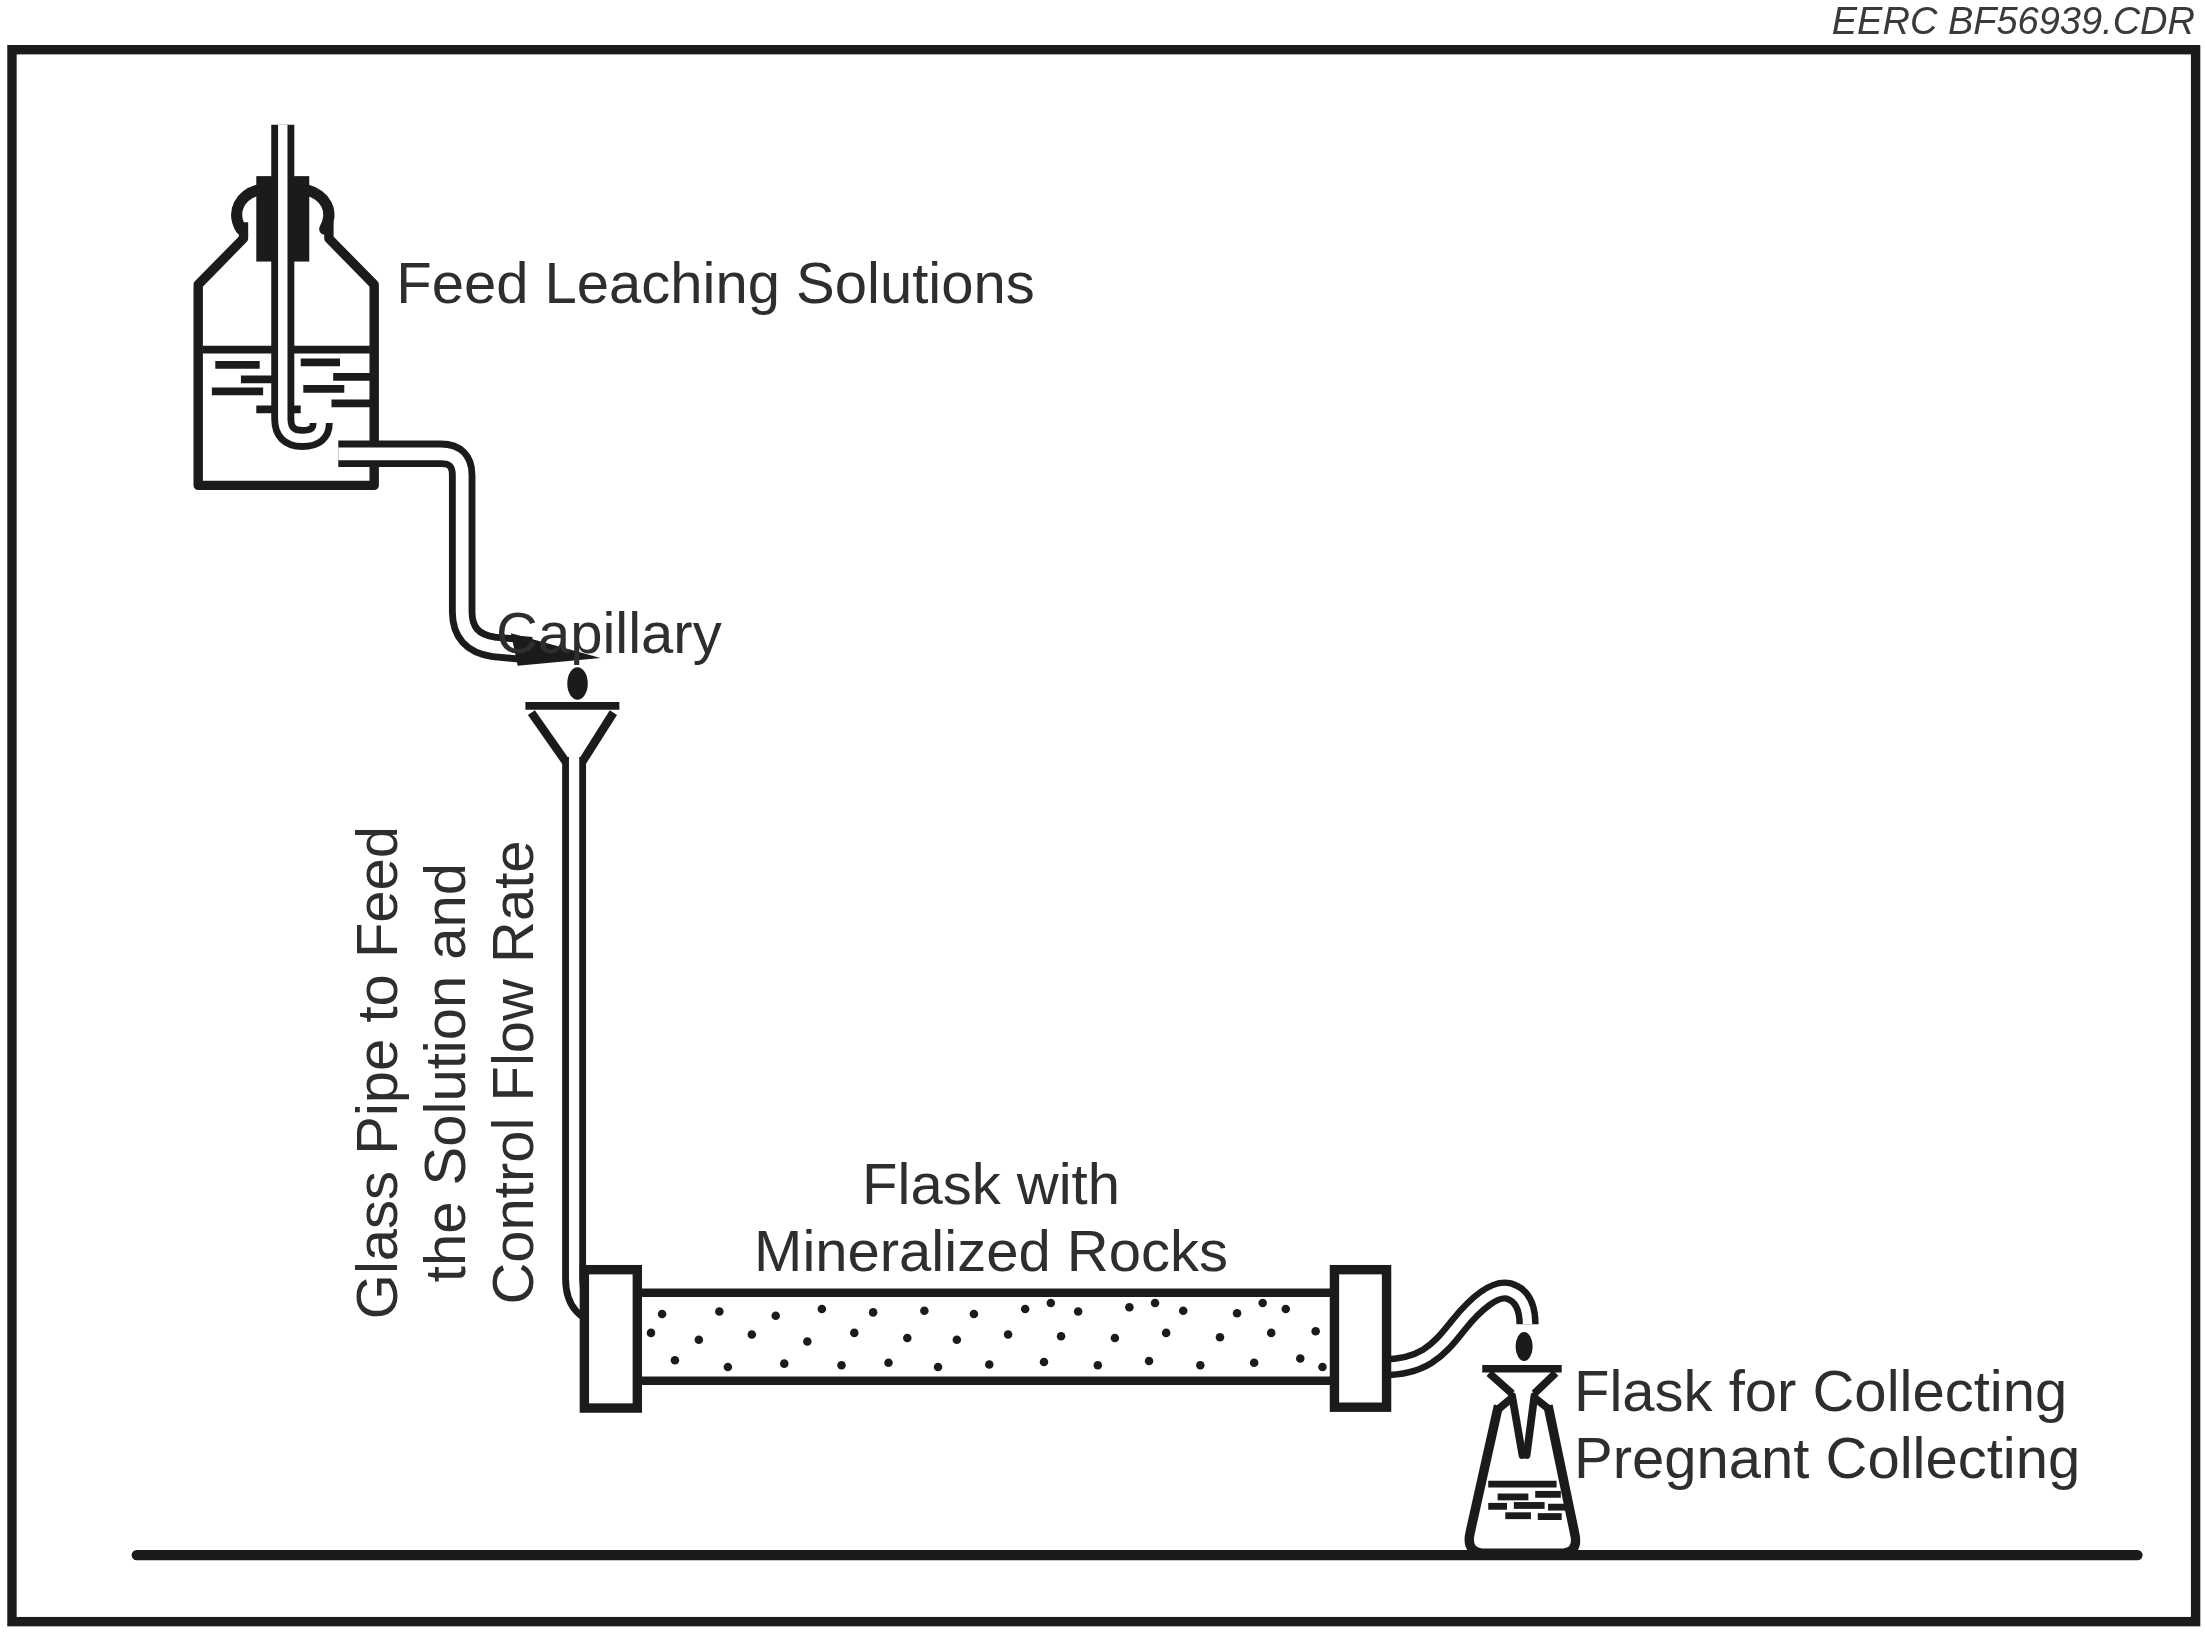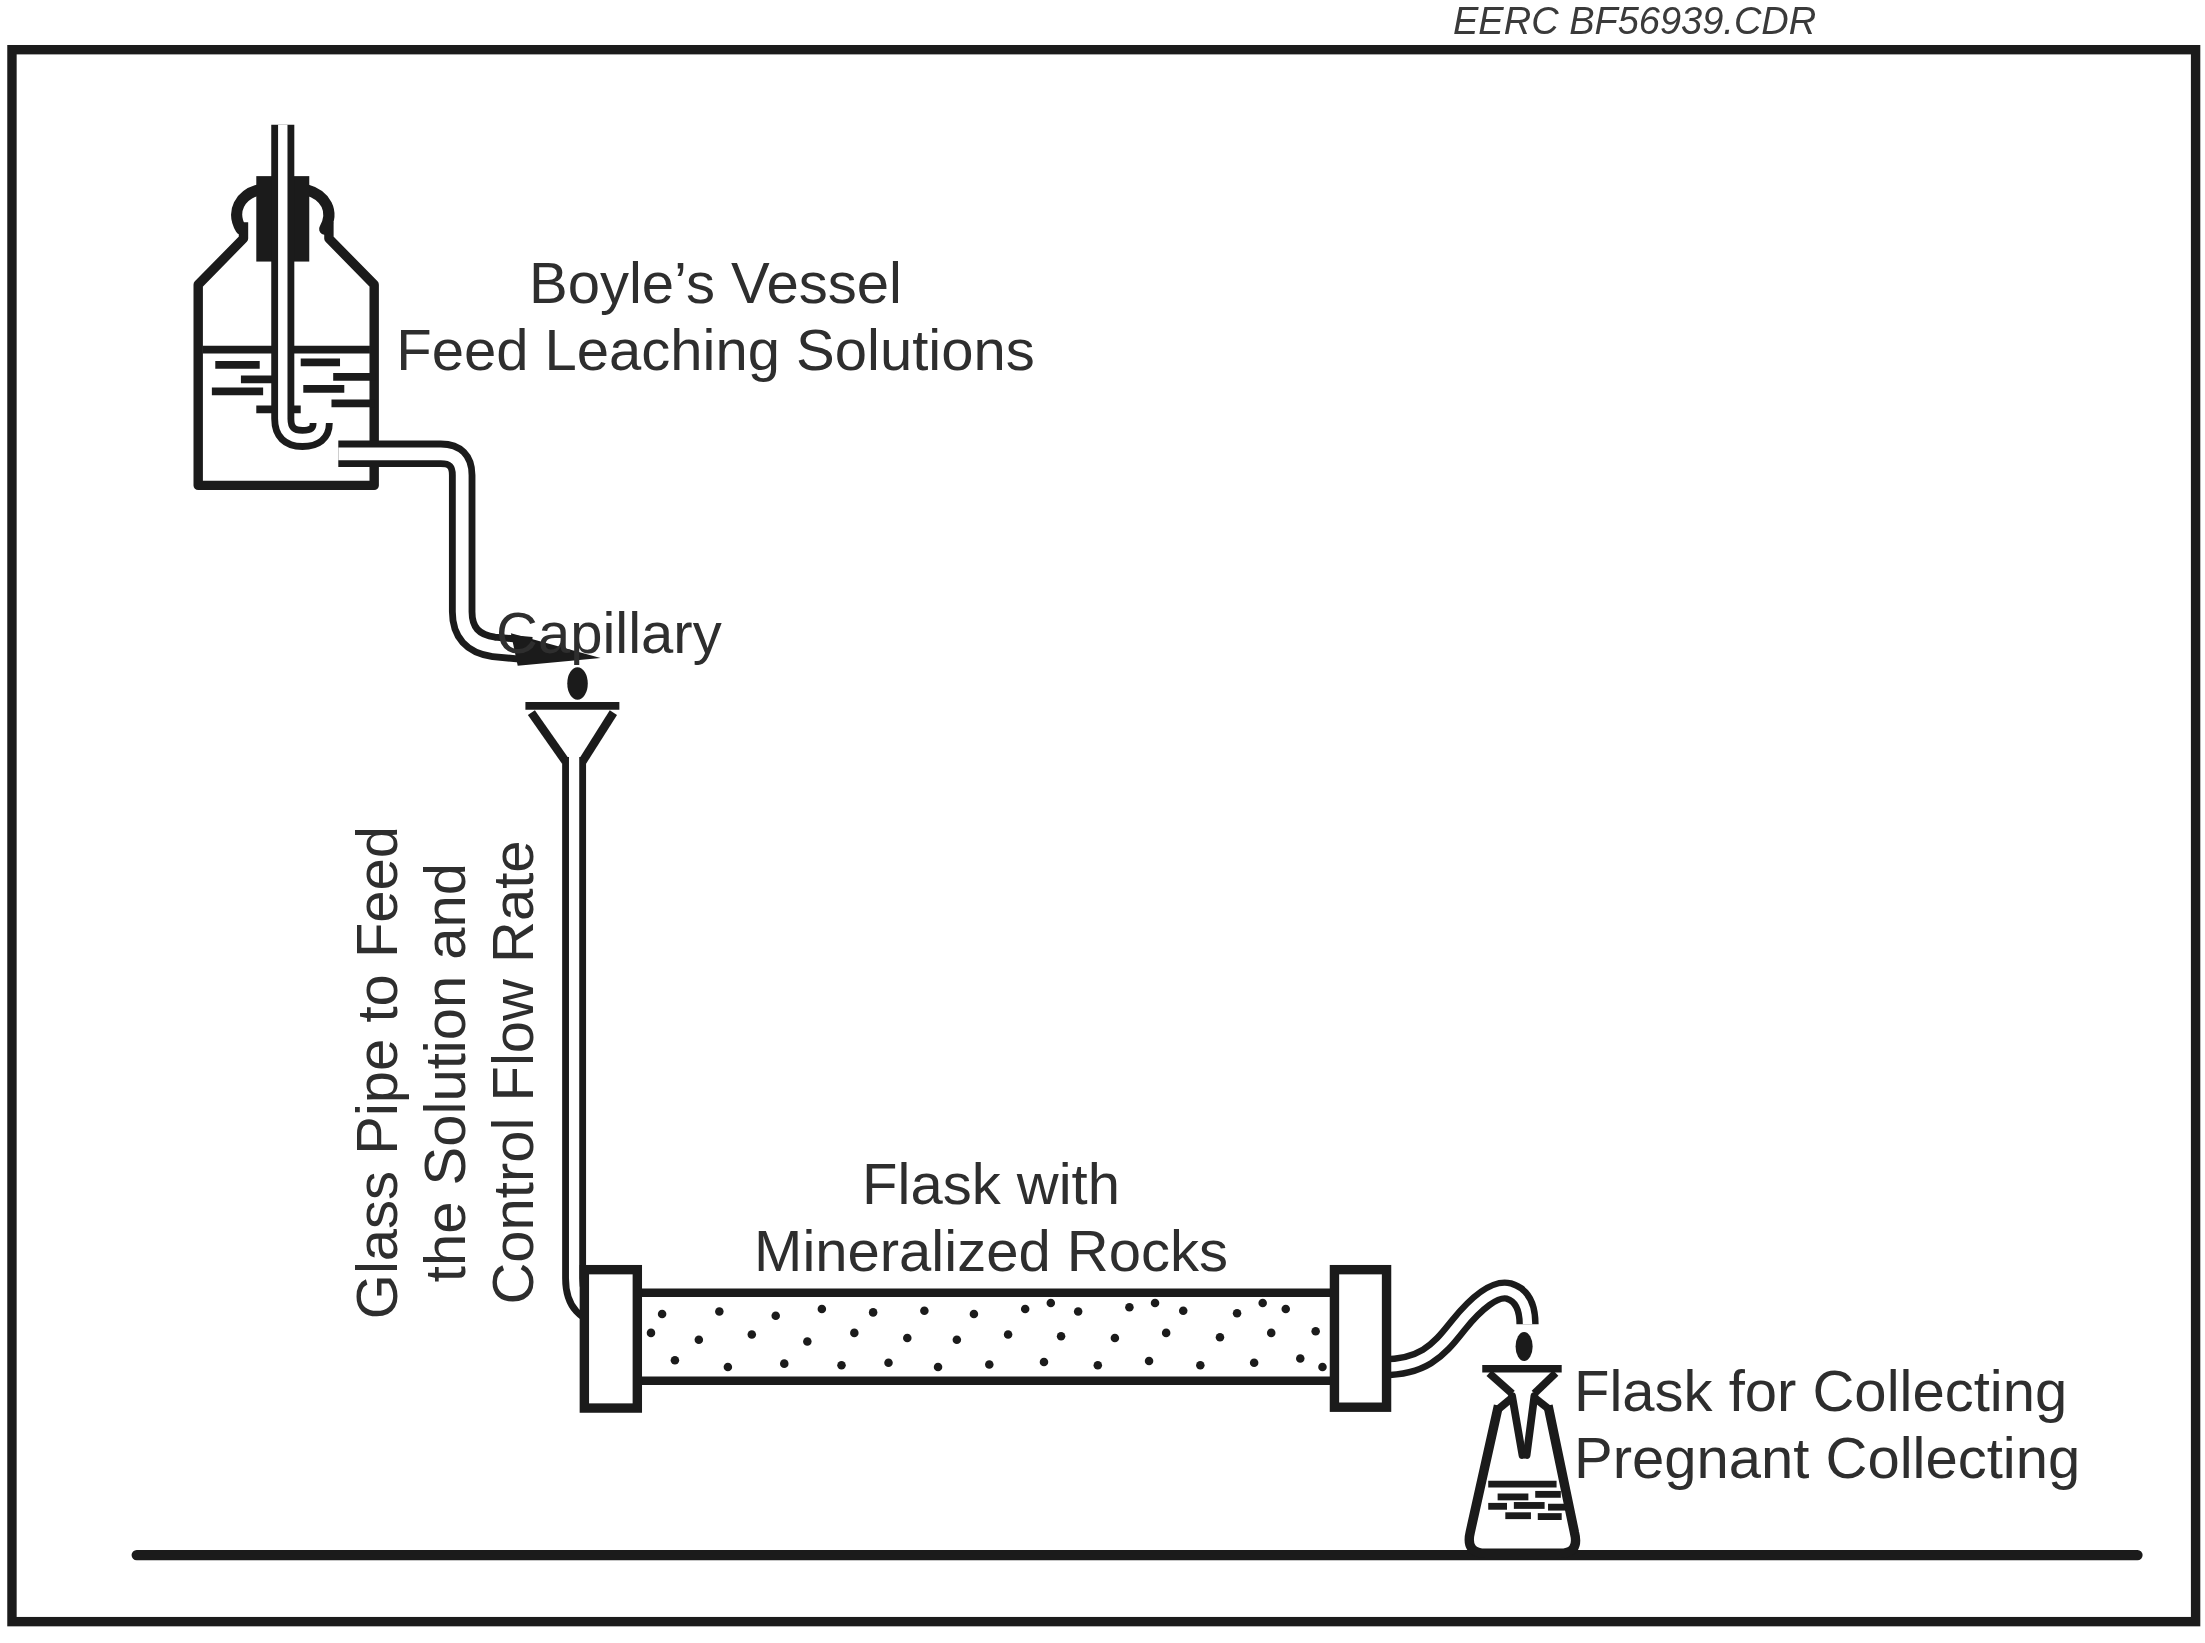--- a/index.html
+++ b/index.html
@@ -15,21 +15,21 @@
   .s  { stroke:var(--ink); fill:none; }
   .f  { fill:var(--ink); stroke:none; }
   .wf { fill:var(--bg); }
   .ws { stroke:var(--bg); fill:none; }
 
   .lbl { position:absolute; font-size:58px; line-height:67px; color:var(--text); white-space:nowrap; }
   .lbl.center { text-align:center; white-space:normal; }
 
   .watermark {
     position:absolute; top:0px; left:1453px; width:742px;
-    text-align:left; font-style:italic; font-size:38px; color:#3a3a3a;
+    text-align:right; font-style:italic; font-size:38px; color:#3a3a3a;
   }
   .lbl-vessel   { left:391px;  top:249px;  width:649px; }
   .lbl-capillary{ left:496px;  top:555px;margin-top:44px;  }
   .lbl-tube     { left:692px;  top:1150px; width:598px; }
   .lbl-flask    { left:1574px; top:1357px; line-height:67px; }
   .lbl-glasspipe{
     left:162px; top:970px; width:564px; height:205px;
     transform:rotate(-90deg);
     display:flex; flex-direction:column; justify-content:center;
     text-align:center; line-height:68px;
@@ -153,21 +153,20 @@
     <line x1="1795" y1="1635" x2="1814" y2="1650" stroke-width="9" class="s"></line>
     <line x1="1743" y1="1607" x2="1770" y2="1631" stroke-width="9" class="s"></line>
     <line x1="1821" y1="1607" x2="1796" y2="1631" stroke-width="9" class="s"></line>
     <line x1="1735" y1="1602" x2="1828" y2="1602" stroke-width="9" class="s"></line>
   </g>
 </svg>
 
 <div class="watermark">EERC BF56939.CDR</div>
 
 <div class="lbl center lbl-vessel">
-  <div>Boyle’s Vessel</div>
   <div>Feed Leaching Solutions</div>
 </div>
 
 <div class="lbl lbl-capillary">Capillary</div>
 
 <div class="lbl lbl-glasspipe">
   <div>Glass Pipe to Feed</div>
   <div>the Solution and</div>
   <div>Control Flow Rate</div>
 </div>

